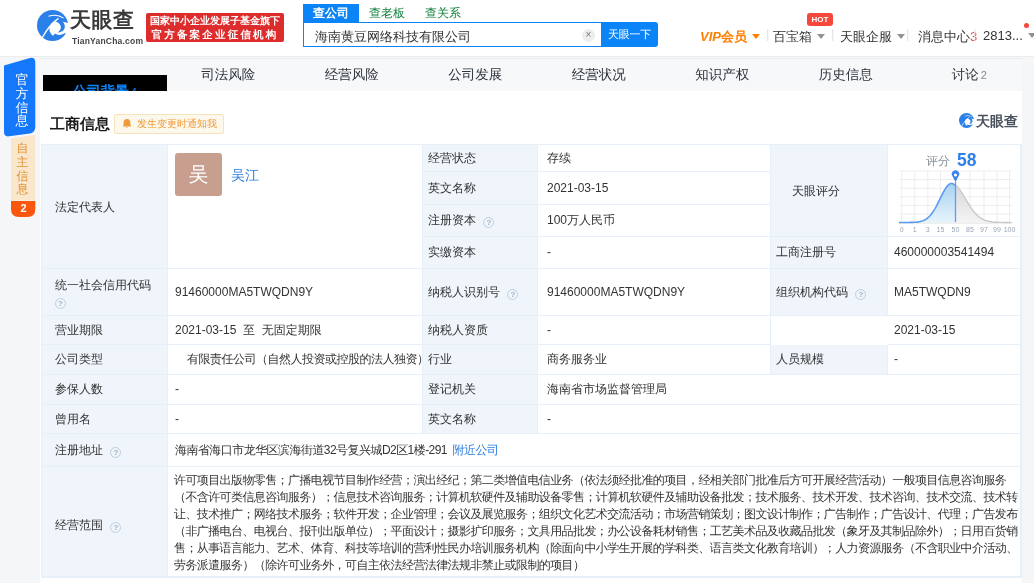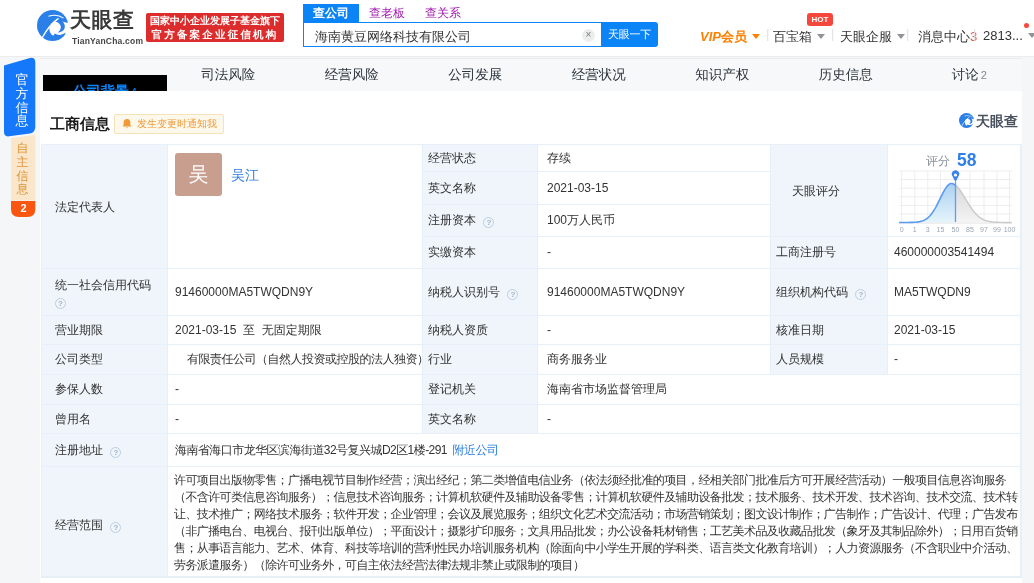--- a/index.html
+++ b/index.html
@@ -7,21 +7,21 @@
 html,body { width:1034px; height:583px; overflow:hidden; }
 body { font-family:"Liberation Sans",sans-serif; background:#f5f6f7; position:relative; }
 .abs { position:absolute; }
 #hdr { position:absolute; left:0; top:0; width:1034px; height:57px; background:#fff; border-bottom:1px solid #ececec; }
 #logoTxt { position:absolute; left:70px; top:9px; font-size:21px; line-height:22px; color:#3a3a3a; font-weight:600; letter-spacing:0.5px; }
 #logoSub { position:absolute; left:72px; top:36px; font-size:8.5px; color:#454545; font-weight:bold; letter-spacing:0.2px; }
 #redBadge { position:absolute; left:146px; top:13px; width:138px; height:29px; background:#dd2c2c; color:#fff; text-align:center; line-height:12.5px; padding-top:2px; border-radius:2px; }
 #redBadge .l1 { font-size:10px; font-weight:bold; white-space:nowrap; }
 #redBadge .l2 { font-size:10.5px; font-weight:bold; letter-spacing:2.2px; white-space:nowrap; }
 #stabs { position:absolute; left:303px; top:4px; height:18px; }
-.stab { float:left; font-size:12px; color:#a21caf; padding:0 10px; line-height:18px; }
+.stab { float:left; font-size:12px; color:#15803d; padding:0 10px; line-height:18px; }
 .stab.on { background:#0b84f8; color:#fff; font-weight:bold; }
 #searchBox { position:absolute; left:303px; top:22px; width:298px; height:25px; background:#fff; border:1px solid #0b84f8; border-right:none; }
 #searchBox span { position:absolute; left:11px; top:5px; font-size:13px; color:#333; }
 #clearX { position:absolute; left:278px; top:6px; width:13px; height:13px; border-radius:50%; background:#eceded; color:#7a7a7a; font-size:10px; line-height:12px; text-align:center; }
 #searchBtn { position:absolute; left:601px; top:22px; width:57px; height:25px; background:#0b84f8; color:#fff; font-size:11px; text-align:center; line-height:25px; border-radius:0 3px 3px 0; letter-spacing:-0.3px; }
 .hnav { position:absolute; top:28px; font-size:13px; color:#333; white-space:nowrap; }
 .hsep { position:absolute; top:26px; color:#e3e3e3; font-size:13px; }
 .caret { display:inline-block; width:0; height:0; border-left:4px solid transparent; border-right:4px solid transparent; border-top:5px solid #8f9399; vertical-align:2px; margin-left:5px; }
 #vip { left:700px; color:#ff8000; font-weight:bold; }
 #vip i { font-style:italic; font-weight:bold; }
@@ -239,23 +239,20 @@
       </div>
 <div class="cell val" style="left:126px;top:171px;width:255px;height:29px;">
         <div class="ct" style="padding-left:7px;line-height:28px;">2021-03-15 &nbsp;至&nbsp; 无固定期限</div>
       </div>
 <div class="cell lbl" style="left:381px;top:171px;width:115px;height:29px;">
         <div class="ct" style="padding-left:5px;line-height:28px;">纳税人资质</div>
       </div>
 <div class="cell val" style="left:496px;top:171px;width:233px;height:29px;">
         <div class="ct" style="padding-left:9px;line-height:28px;">-</div>
       </div>
-<div class="cell lbl" style="left:729px;top:171px;width:117px;height:29px;">
-        <div class="ct" style="padding-left:5px;line-height:28px;">核准日期</div>
-      </div>
 <div class="cell val" style="left:846px;top:171px;width:133px;height:29px;">
         <div class="ct" style="padding-left:6px;line-height:28px;">2021-03-15</div>
       </div>
 <div class="cell lbl" style="left:0px;top:200px;width:126px;height:30px;">
         <div class="ct" style="padding-left:13px;line-height:29px;">公司类型</div>
       </div>
 <div class="cell val" style="left:126px;top:200px;width:255px;height:30px;">
         <div class="ct" style="padding-left:19px;line-height:29px;white-space:nowrap;letter-spacing:-0.5px">有限责任公司（自然人投资或控股的法人独资）</div>
       </div>
 <div class="cell lbl" style="left:381px;top:200px;width:115px;height:30px;">

